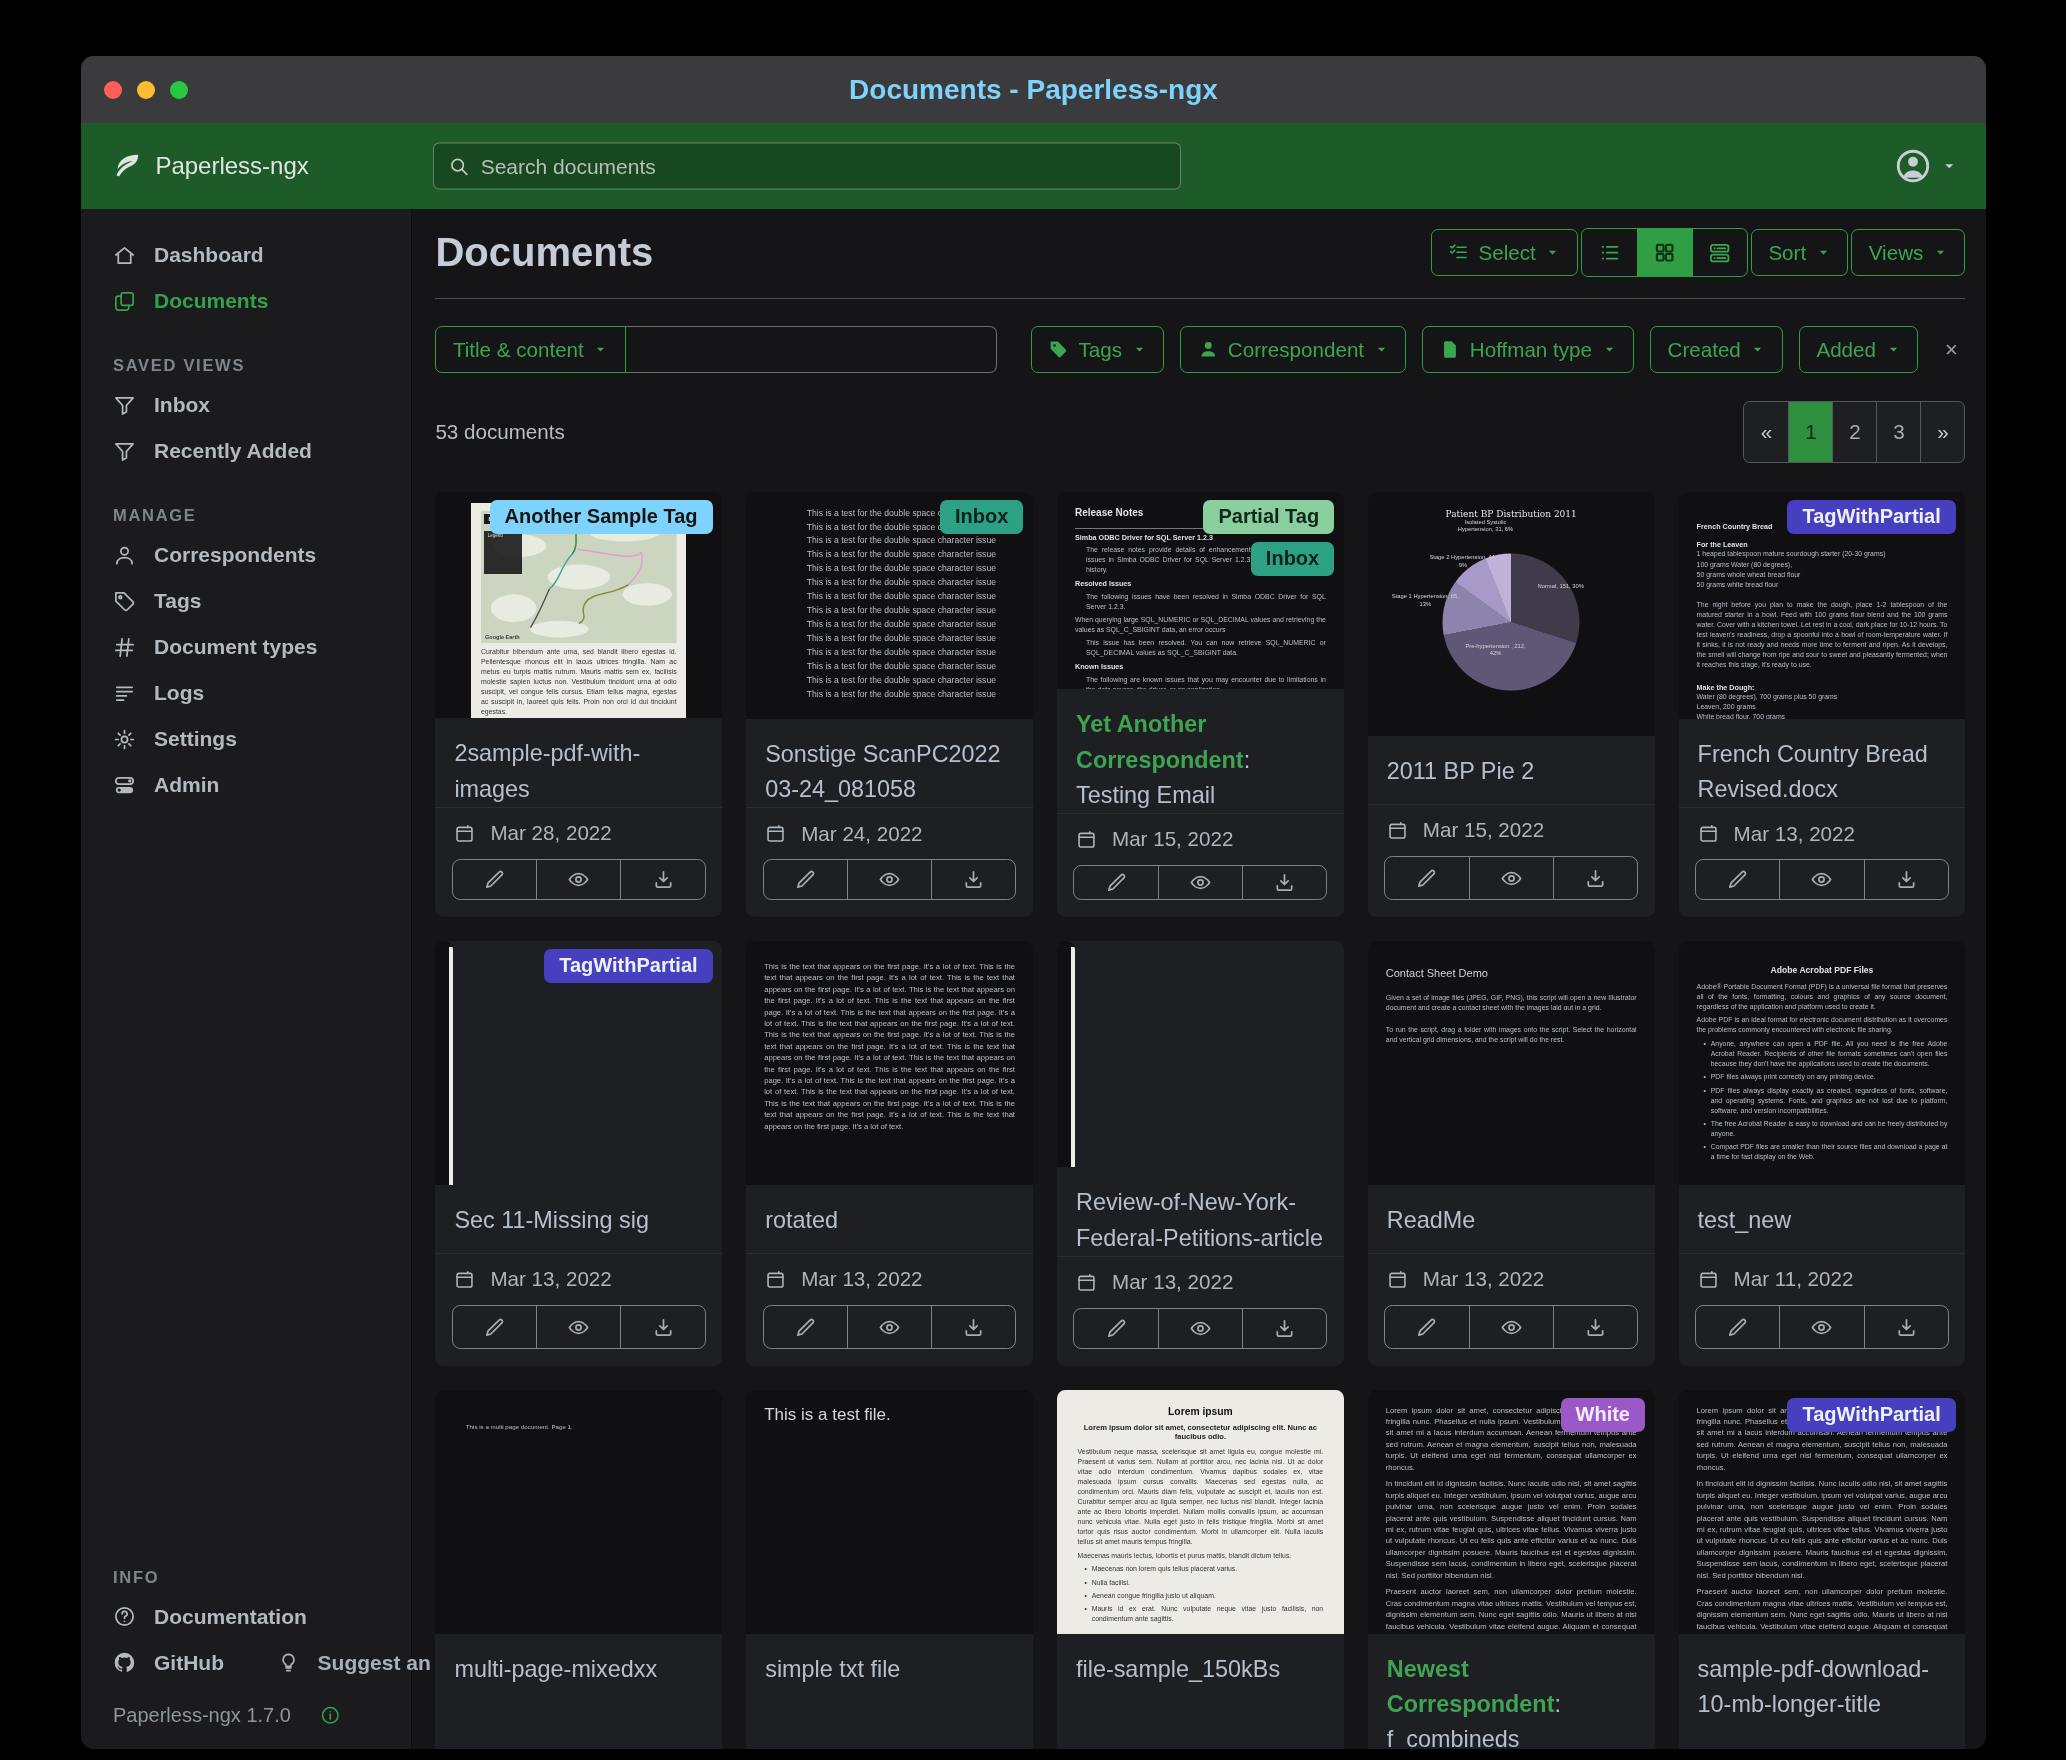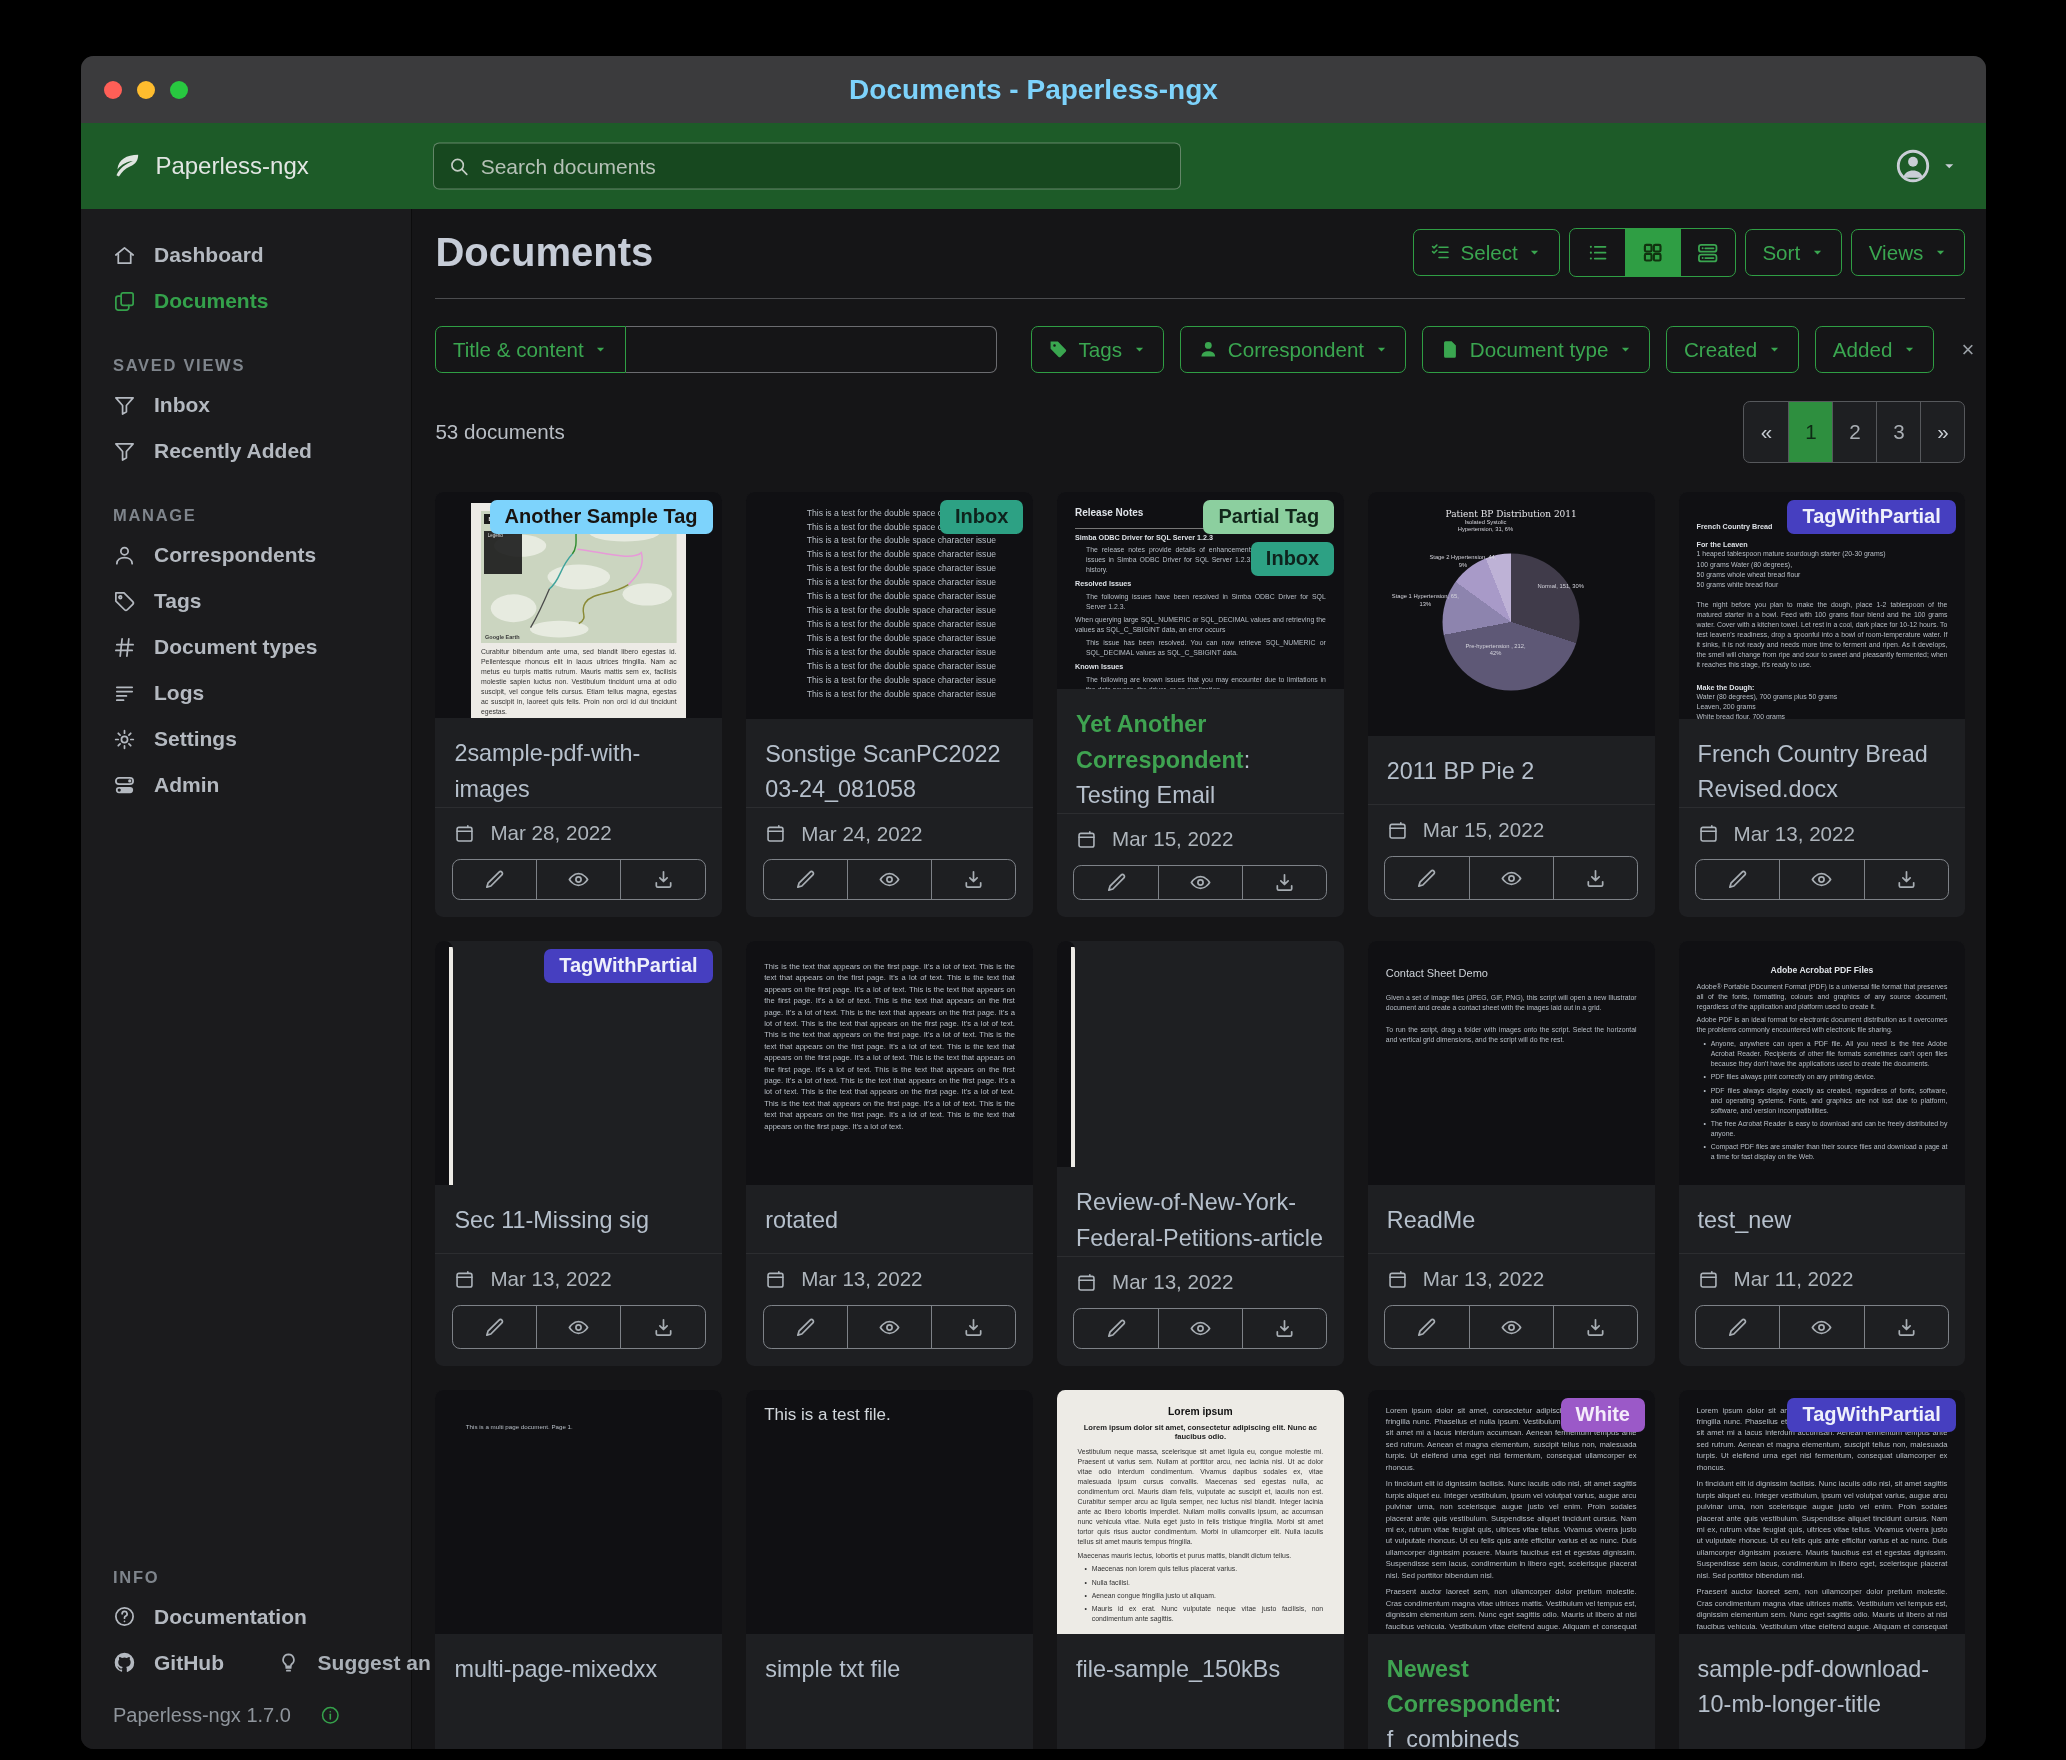--- a/index.html
+++ b/index.html
@@ -47,21 +47,21 @@
   .flex-spacer { flex:1; }
   .gh-row { display:flex; }
   .gh-row .nav-item:last-child { padding-left:20.6px; color:#aab0b7; }
   .version-row { display:flex; align-items:center; gap:29px; padding:18px 32px 4.1px;
     font-size:20px; color:#8f959c; }
   .version-row .icon { width:20.6px; height:20.6px; color:#35a14b; }
   
   .main { flex:1; padding:0 20.6px 0 23.4px; overflow:hidden; }
   .main-head { display:flex; justify-content:space-between; align-items:center; margin-top:19px; }
   h1 { font-size:40px; font-weight:700; color:#c6ccd7; }
-  .toolbar { display:flex; gap:9px; align-items:center; }
+  .toolbar { display:flex; gap:3px; align-items:center; }
   .gbtn { display:inline-flex; align-items:center; gap:9.6px; height:47px; padding:0 16.5px;
     background:transparent; border:1.4px solid #2f9e44; border-radius:6.9px; color:#3aa650;
     font-size:20.6px; font-family:inherit; white-space:nowrap; }
   .gbtn .icon { width:20.6px; height:20.6px; }
   .gbtn .icon.caret { width:15px; height:15px; }
   .vtoggle { display:flex; border:1.4px solid #2f9e44; border-radius:6.9px; overflow:hidden; }
   .vseg { width:55px; height:47px; display:flex; align-items:center; justify-content:center;
     color:#3aa650; }
   .vseg + .vseg { border-left:1.4px solid #2f9e44; }
   .vseg.active { background:#2f9e44; color:#11330f; }
@@ -448,21 +448,21 @@
                 <path fill="currentColor" d="M6.2 9.2 12 15l5.8-5.8Z"></path>
               </svg>
             </span>
         </button>
         <button class="gbtn">
           <span class="icon">
               <svg viewBox="0 0 24 24">
                 <path fill="currentColor" d="M6.5 2.5h7l5 5V20a1.8 1.8 0 0 1-1.8 1.8H6.5A1.8 1.8 0 0 1 4.7 20V4.3A1.8 1.8 0 0 1 6.5 2.5Z"></path>
               </svg>
             </span>
-          <span>Document type</span>
+          <span>Hoffman type</span>
           <span class="icon caret">
               <svg viewBox="0 0 24 24">
                 <path fill="currentColor" d="M6.2 9.2 12 15l5.8-5.8Z"></path>
               </svg>
             </span>
         </button>
         <button class="gbtn">
           <span>Created</span>
           <span class="icon caret">
               <svg viewBox="0 0 24 24">

